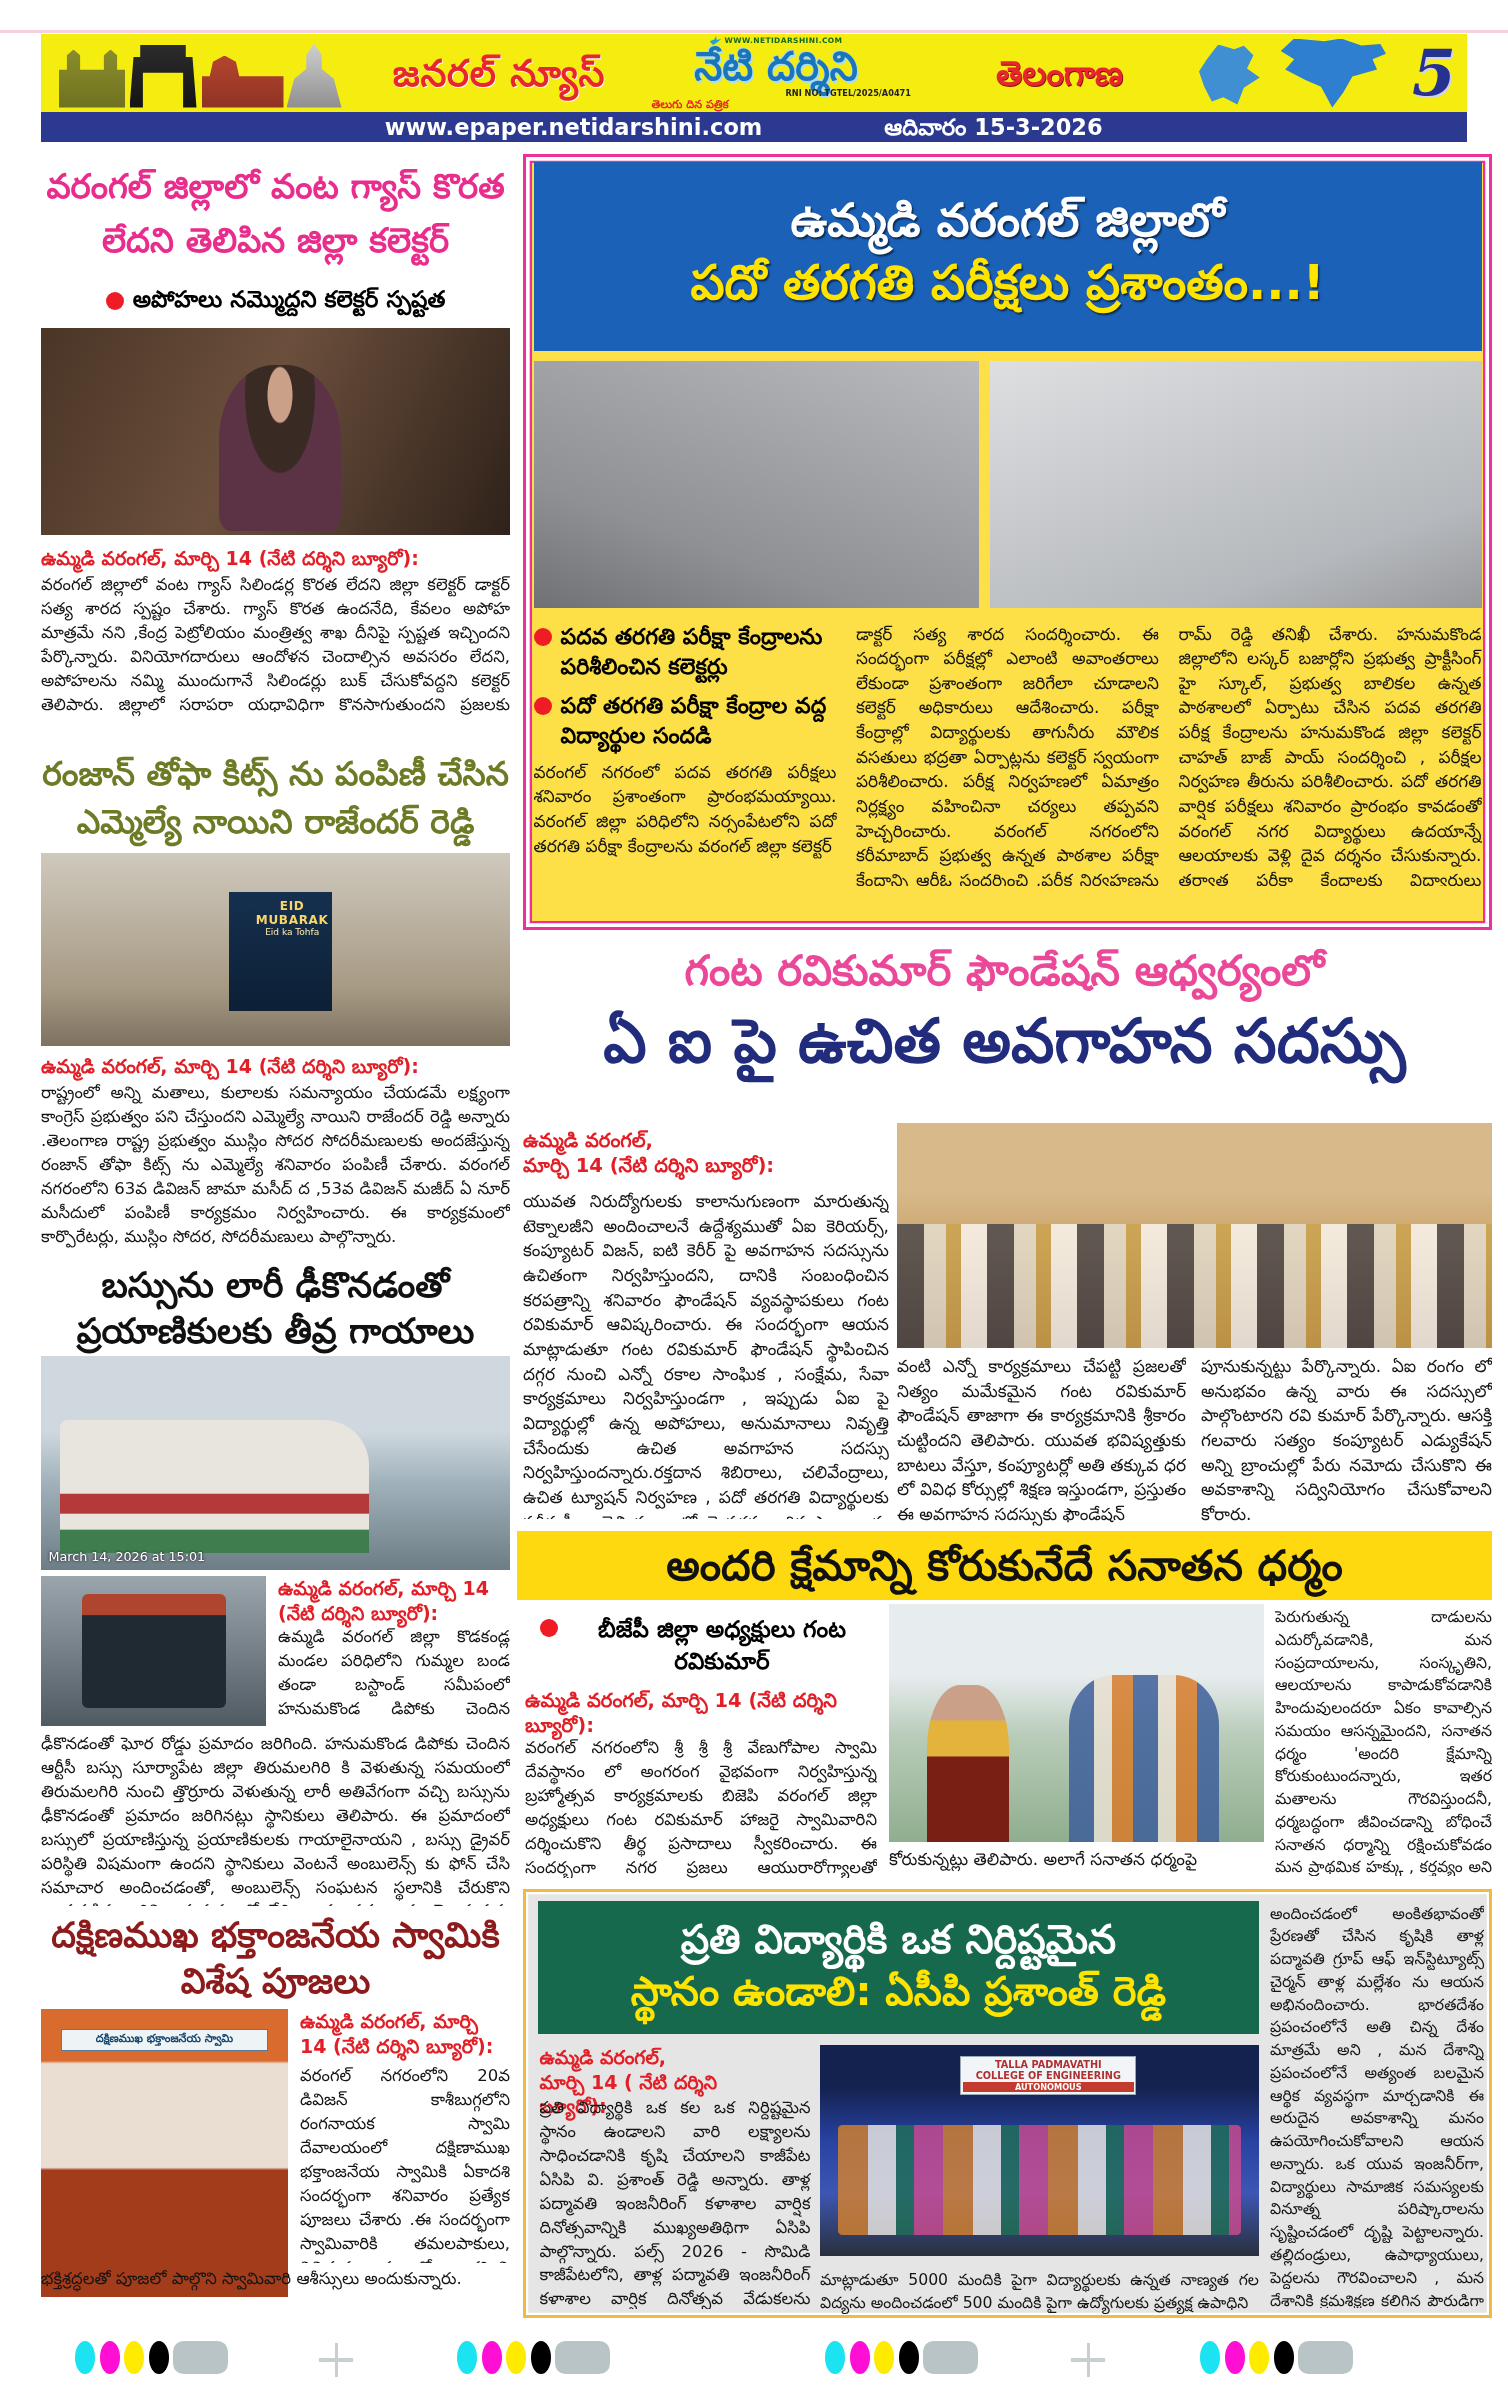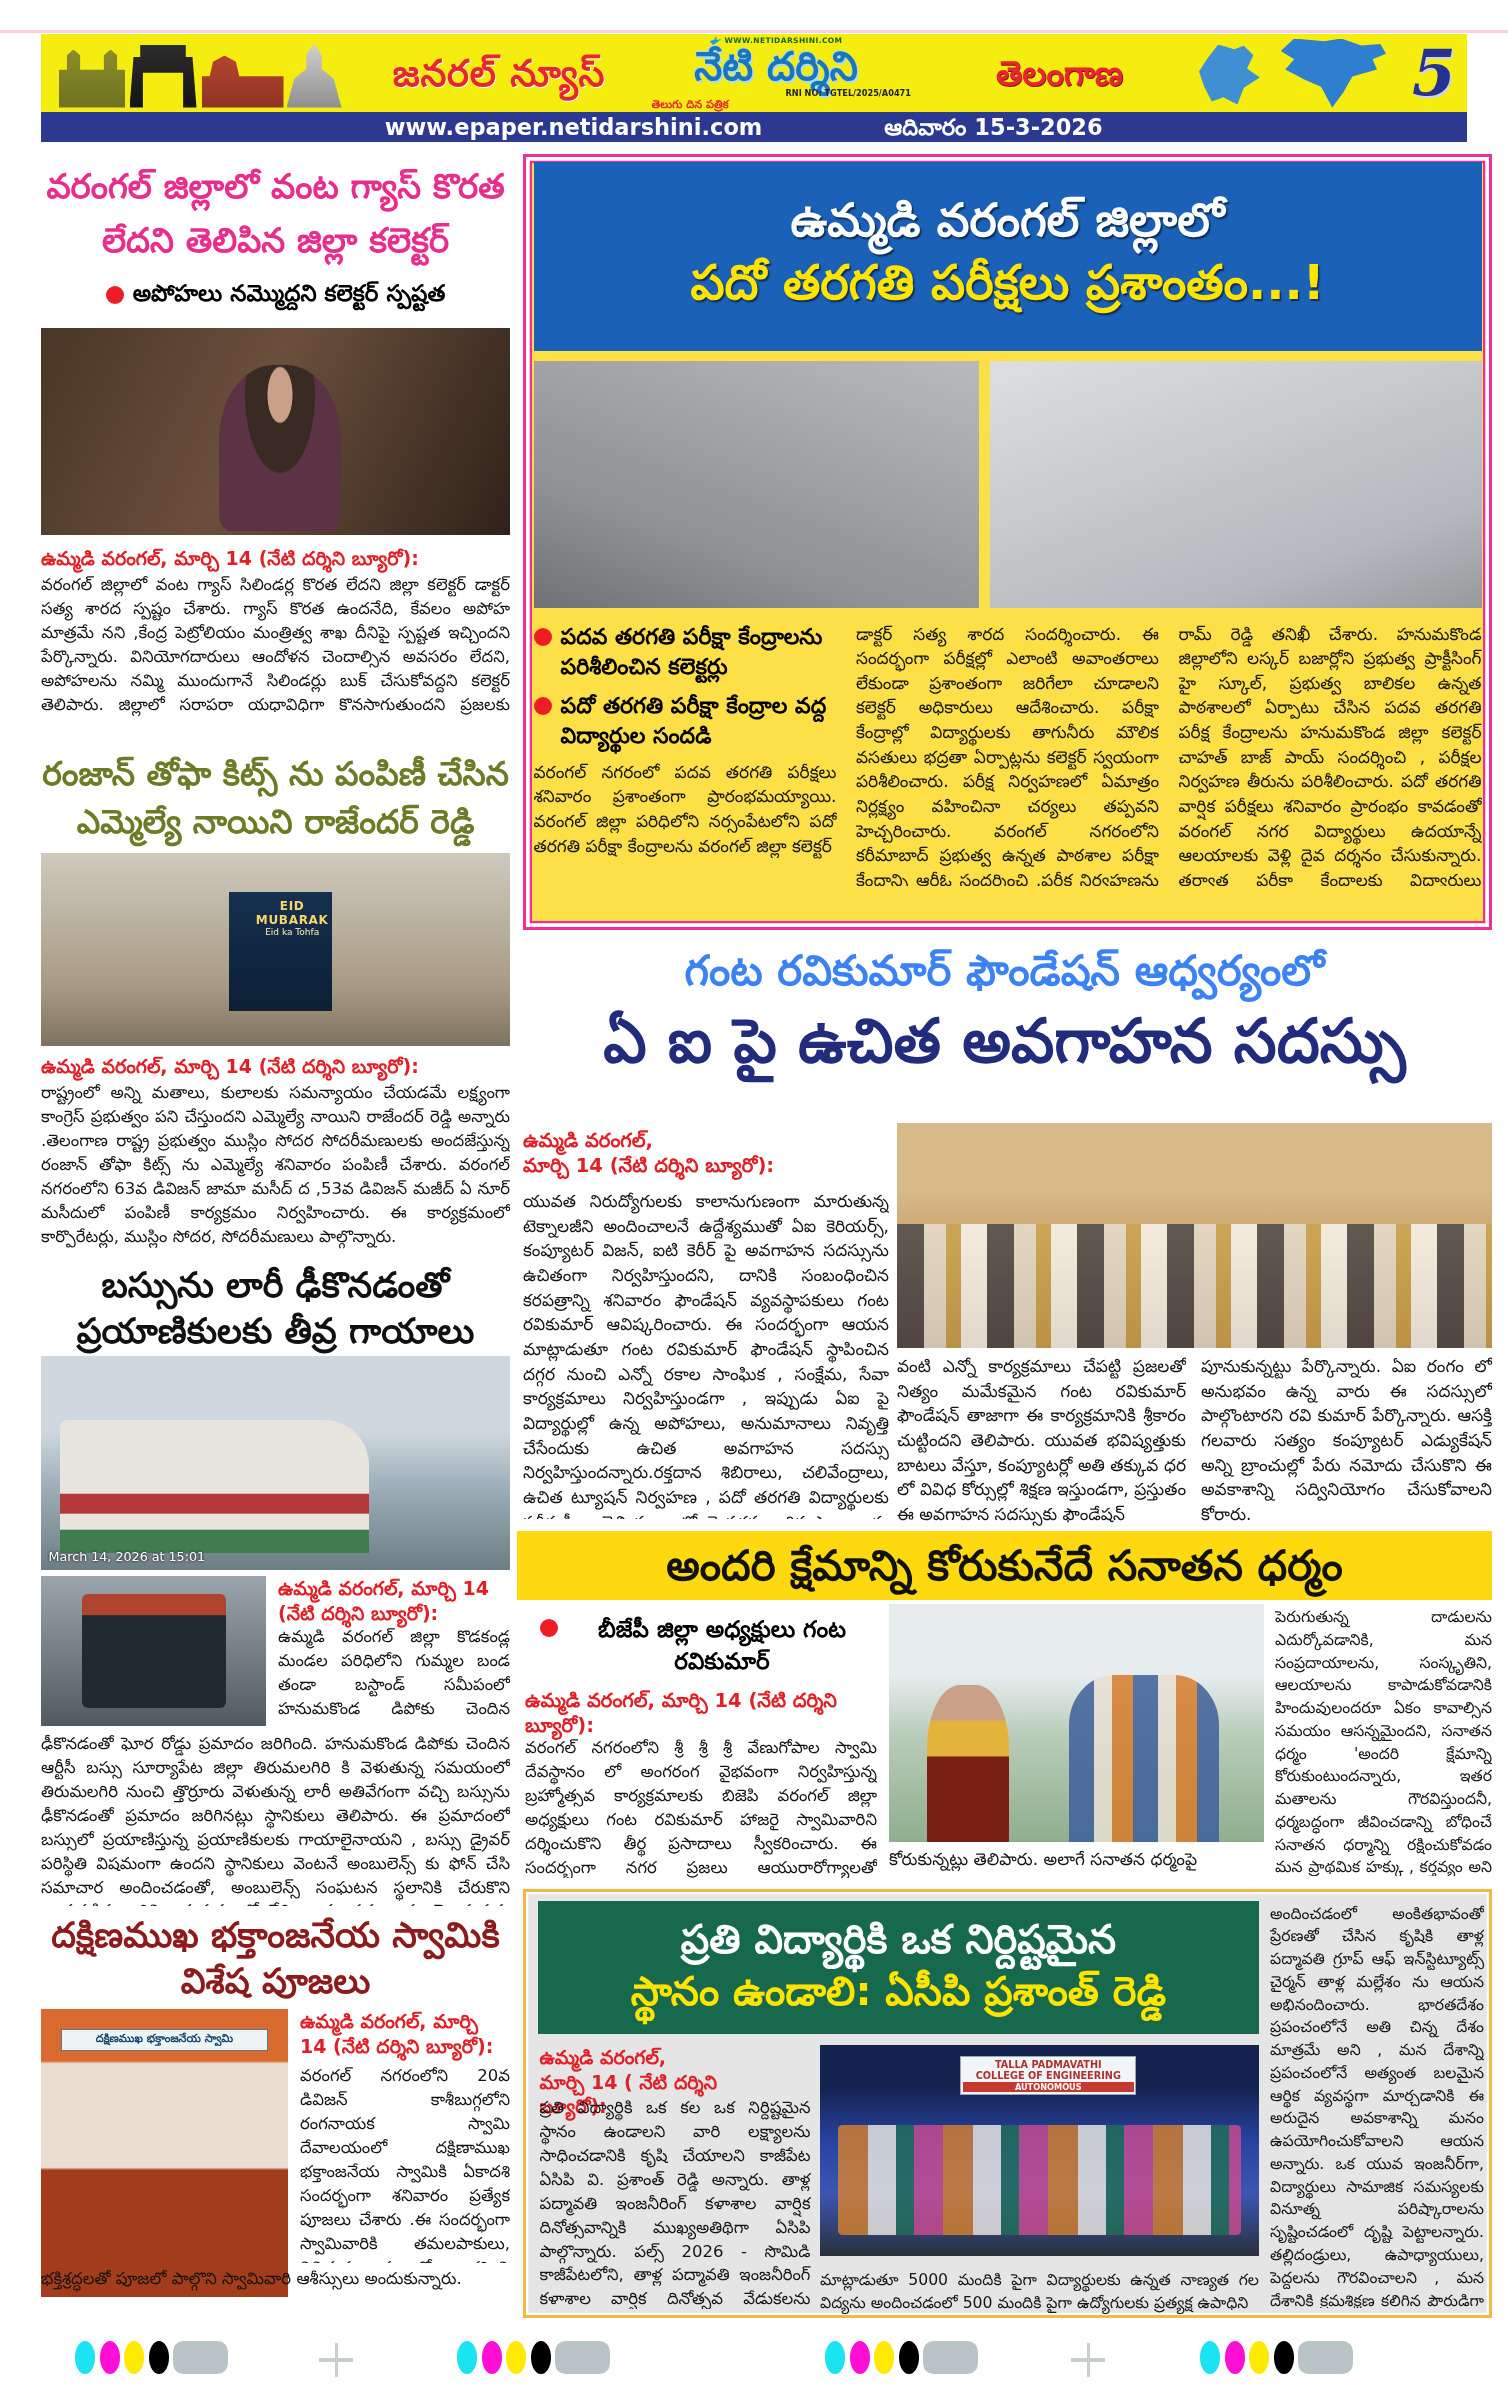--- a/index.html
+++ b/index.html
@@ -45,21 +45,21 @@
   .hl { font-weight:bold; text-align:center; }
   .dateline { color:#e21f26; font-weight:bold; font-size:19px; line-height:1.3; }
   .body-txt { color:#141414; font-size:16.5px; line-height:1.45; text-align:justify; overflow:hidden; }
   .bullet-row { display:flex; align-items:flex-start; gap:9px; }
   .dot { flex:0 0 auto; width:18px; height:18px; border-radius:50%; background:#ee1c25; margin-top:6px; }
   .photo { position:relative; overflow:hidden; }
 
   
   .lc { position:absolute; left:41px; width:469px; }
   .a1-hl { top:159px; height:120px; color:#e92d8d; font-size:34px; line-height:1.6; }
-  .a1-bullet { top:280px; justify-content:center; font-size:23px; font-weight:bold; }
+  .a1-bullet { top:286px; justify-content:center; font-size:23px; font-weight:bold; }
   .a1-photo { top:328px; height:207px; background:linear-gradient(115deg,#4a3526,#6b4f3c 45%,#2f221a); }
   .a1-photo .fig { position:absolute; left:38%; top:18%; width:26%; height:80%; background:radial-gradient(ellipse at 50% 18%, #caa089 0 14%, #3a2a24 15% 40%, #5c3344 41% 100%); border-radius:45% 45% 10% 10%; }
   .a1-dateline { top:546px; }
   .a1-body { top:573px; height:147px; }
   .a2-hl { top:750px; height:97px; color:#6e7b26; font-size:33px; line-height:1.45; }
   .a2-photo { top:853px; height:193px; background:linear-gradient(180deg,#cfc9bd,#a79a84 70%,#7d7260); }
   .a2-box { position:absolute; left:40%; top:20%; width:22%; height:62%; background:linear-gradient(180deg,#15304e,#0c1f35); color:#f8d66a; text-align:center; padding-top:7.5px;padding-left:24px; }
   .a2-box .l1 { font-size:12px; font-weight:bold; letter-spacing:0.7px; }
   .a2-box .l2 { font-size:9px; color:#ffedb0; }
   .a2-dateline { top:1054px; }
@@ -90,21 +90,21 @@
   .mb-ph1 { flex:0 0 47%; background:linear-gradient(200deg,#b9babd,#8e9094 70%,#6f7174); }
   .mb-ph2 { flex:1; background:linear-gradient(160deg,#dddfe1,#b5b8bc 75%,#97999d); }
   .mb-ph1 .desk,{ }
   .mb-body { display:flex; gap:19.5px; margin:13.5px 4.5px 0 4.5px; height:264px; }
   .mb-col { flex:1; }
   .mb-bullets .bullet-row { font-size:22px; font-weight:bold; line-height:1.4; margin-bottom:7.5px; text-align:left; }
   .mb-dateline { margin:19.5px 0 7.5px 0; font-size:19.5px; }
   .mb-p { font-size:17px; }
 
   
-  .ai-hl1 { position:absolute; left:517px; top:946px; width:975px; color:#3b82f6; font-size:42px; }
+  .ai-hl1 { position:absolute; left:517px; top:946px; width:975px; color:#ec4899; font-size:42px; }
   .ai-hl2 { position:absolute; left:517px; top:1005px; width:975px; color:#222c7c; font-size:61px; }
   .ai-left { position:absolute; left:523px; top:1128px; width:366px; height:405px; }
   .ai-left .dateline { font-size:19.5px; margin-bottom:10.5px; }
   .ai-col1 { font-size:17px; height:330px; }
   .ai-photo { position:absolute; left:897px; top:1123px; width:595px; height:225px; background:linear-gradient(180deg,#d8b98a 0 30%,#caa36b 55%,#8a5f33); }
   .ai-photo .crowd { position:absolute; left:0; bottom:0; width:100%; height:55%; background:repeating-linear-gradient(90deg,#3c3c46 0 27px,#e8e4da 27px 49px,#caa24c 49px 64px,#ffffff 64px 90px); opacity:.75; }
   .ai-col2 { position:absolute; left:897px; top:1354px; width:289px; height:174px; font-size:17px; }
   .ai-col3 { position:absolute; left:1201px; top:1354px; width:291px; height:174px; font-size:17px; }
 
   

